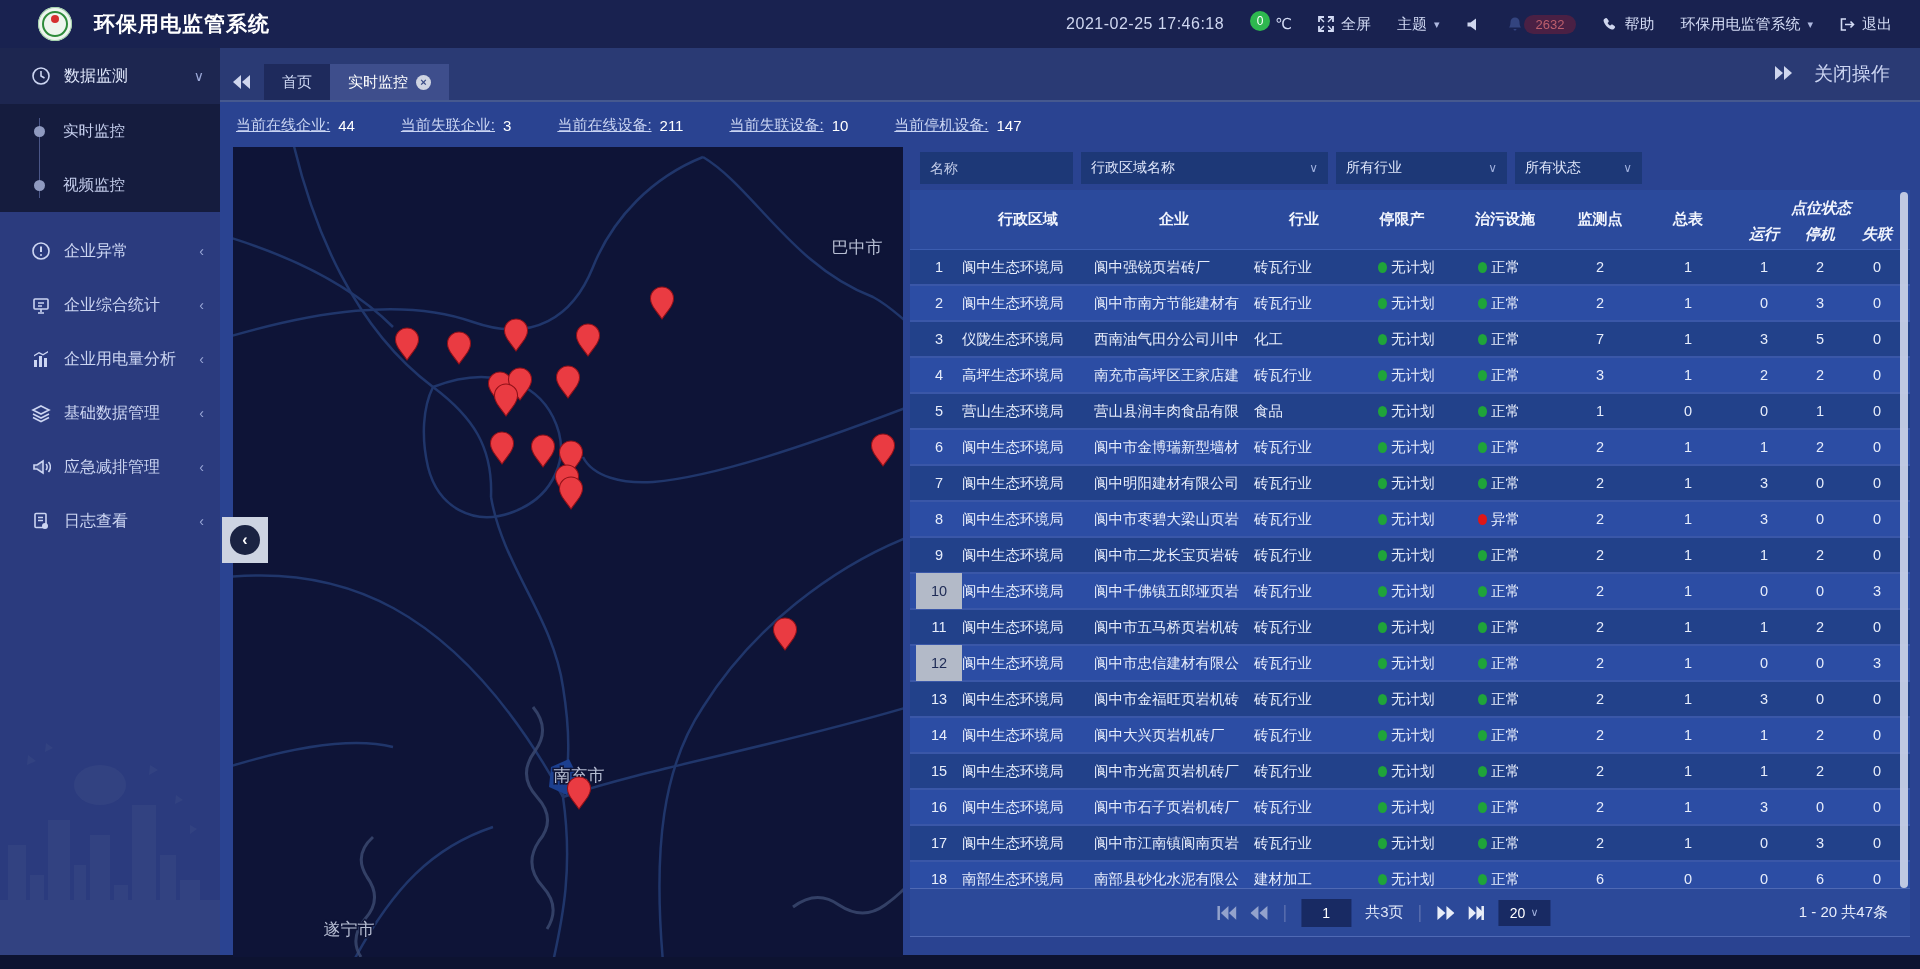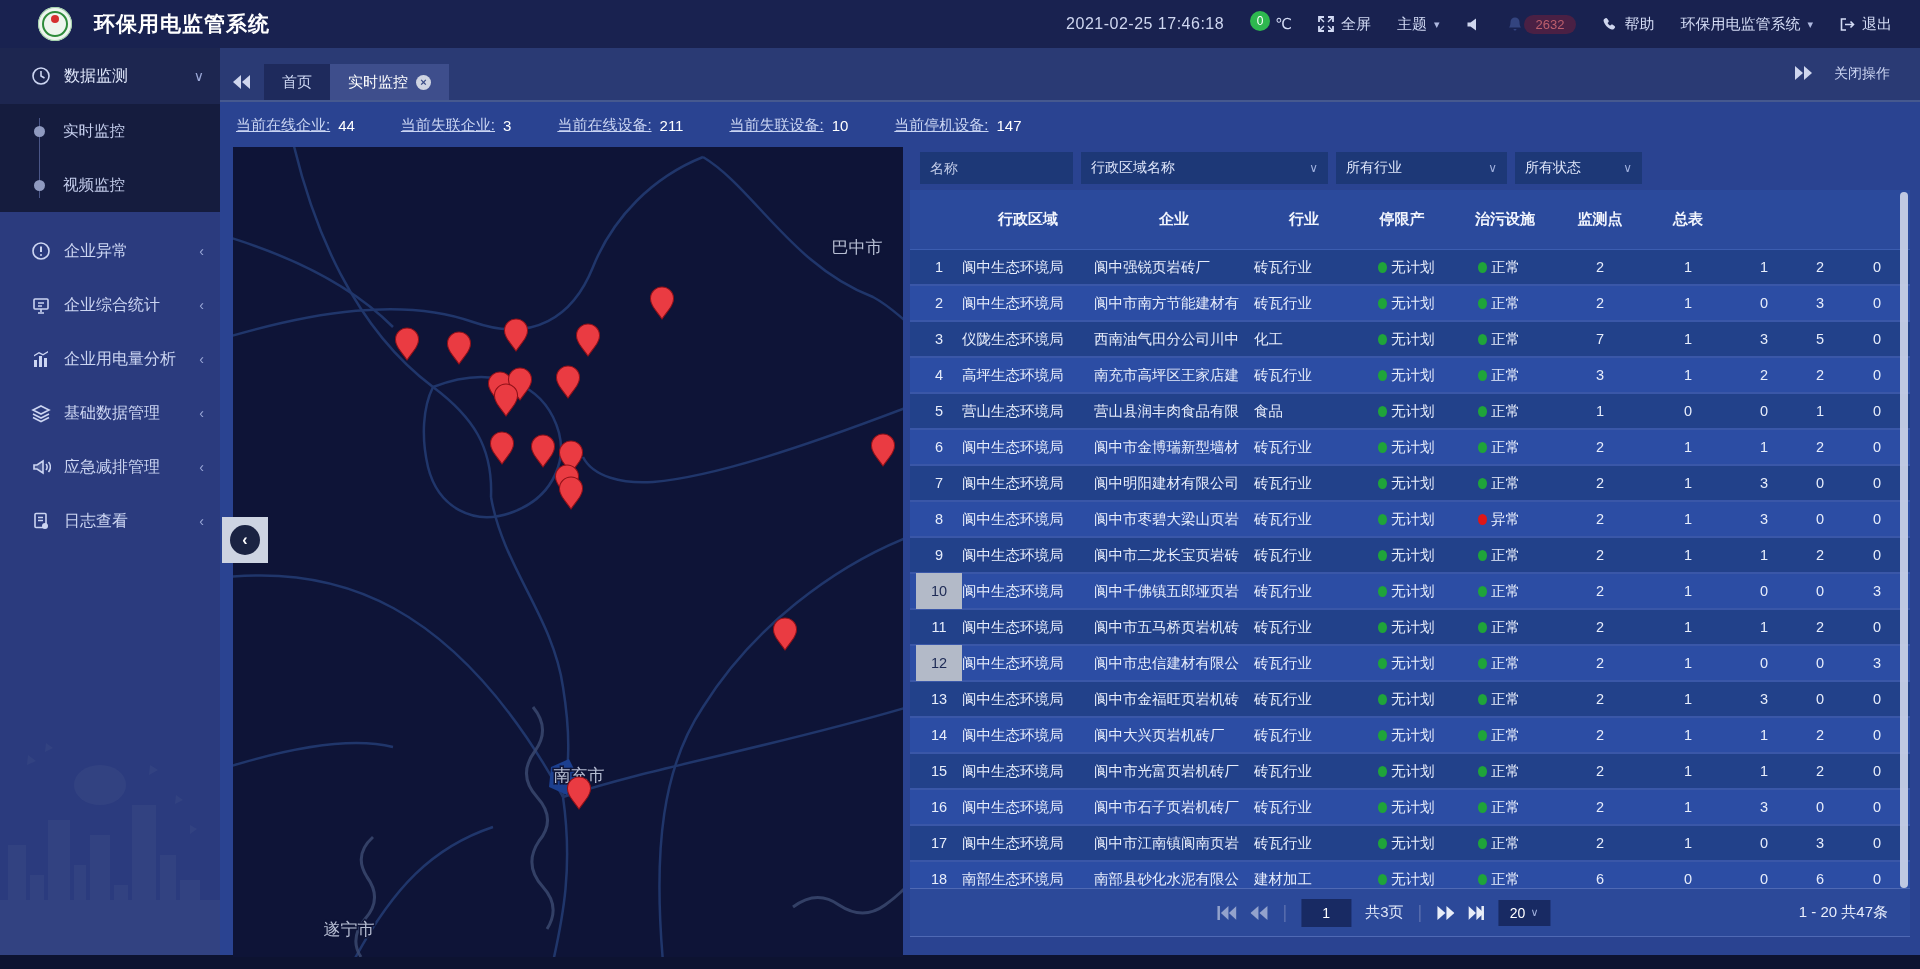--- a/index.html
+++ b/index.html
@@ -40,21 +40,21 @@
   .skyline{position:absolute;left:0;bottom:0;width:220px;height:230px;opacity:.5;}
 
   
   .main{position:absolute;left:220px;top:48px;right:0;bottom:14px;background:#2a4391;}
   .tabbar{position:absolute;left:0;top:0;right:0;height:52px;background:#2a3a74;display:flex;align-items:flex-end;border-bottom:2px solid #46598f;}
   .tab-nav{width:44px;height:36px;display:flex;align-items:center;justify-content:center;cursor:pointer;}
   .tab{height:36px;padding:0 18px;display:flex;align-items:center;gap:8px;font-size:15px;color:#cdd6f2;cursor:pointer;background:#1e2a5c;}
   .tab.active{background:#3e4e8c;color:#fff;}
   .tab-close{width:15px;height:15px;border-radius:50%;background:#cfd4e2;color:#3a4b85;font-size:11px;line-height:15px;
              text-align:center;font-style:normal;font-weight:bold;}
-  .tabbar-right{margin-left:auto;display:flex;align-items:center;gap:22px;margin-right:30px;height:52px;font-size:14px;color:#ccd5f2;}
+  .tabbar-right{margin-left:auto;display:flex;align-items:center;gap:22px;margin-right:30px;height:52px;font-size:19px;color:#ccd5f2;}
 
   .content{position:absolute;left:0;top:54px;right:0;bottom:0;background:#2a4391;}
   .statsbar{height:46px;display:flex;align-items:center;gap:46px;padding-left:16px;font-size:15px;}
   .stat-item{display:flex;gap:8px;align-items:center;}
   .stat-label{color:#c9d4f2;text-decoration:underline;}
   .stat-value{color:#fff;}
 
   
   .map-panel{position:absolute;left:13px;top:45px;width:670px;height:810px;background:#0e1437;overflow:hidden;}
   .collapse-btn{position:absolute;left:2px;top:415px;width:46px;height:46px;background:#cdd4e2;z-index:15;
@@ -402,20 +402,28 @@
 
         <div class="thead">
           <div class="th" style="width:46px"></div>
           <div class="th" style="width:132px">行政区域</div>
           <div class="th" style="width:160px">企业</div>
           <div class="th" style="width:100px">行业</div>
           <div class="th" style="width:96px">停限产</div>
           <div class="th" style="width:110px">治污设施</div>
           <div class="th" style="width:80px">监测点</div>
           <div class="th" style="width:96px">总表</div>
+          <div class="th-group" style="width:170px">
+            <div class="g-top">点位状态</div>
+            <div class="g-sub">
+              <span style="width:56px">运行</span>
+              <span style="width:56px">停机</span>
+              <span style="width:58px">失联</span>
+            </div>
+          </div>
         </div>
 
         <div class="tbody" id="table-body">
             <div class="t-row odd">
               <div class="td num-cell" style="width:46px">1</div>
               <div class="td" style="width:132px">阆中生态环境局</div>
               <div class="td" style="width:160px">阆中强锐页岩砖厂</div>
               <div class="td" style="width:100px">砖瓦行业</div>
               <div class="td" style="width:96px;padding-left:24px;box-sizing:border-box"><span class="sdot" style="background:#1fa43a"></span>无计划</div>
               <div class="td" style="width:110px;padding-left:28px;box-sizing:border-box"><span class="sdot" style="background:#1fa43a"></span>正常</div>

